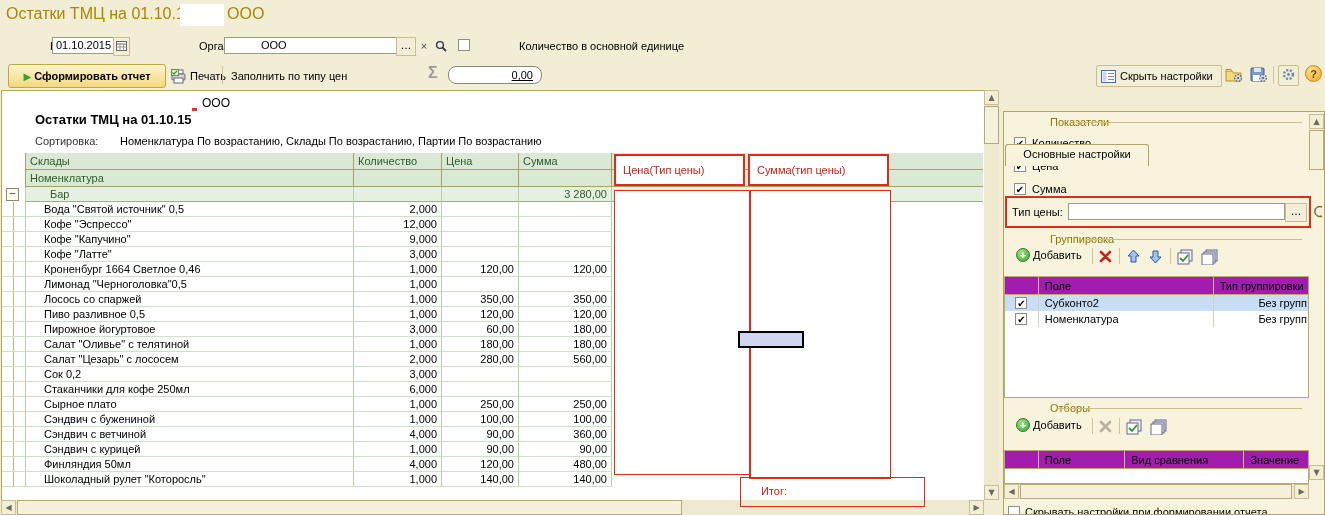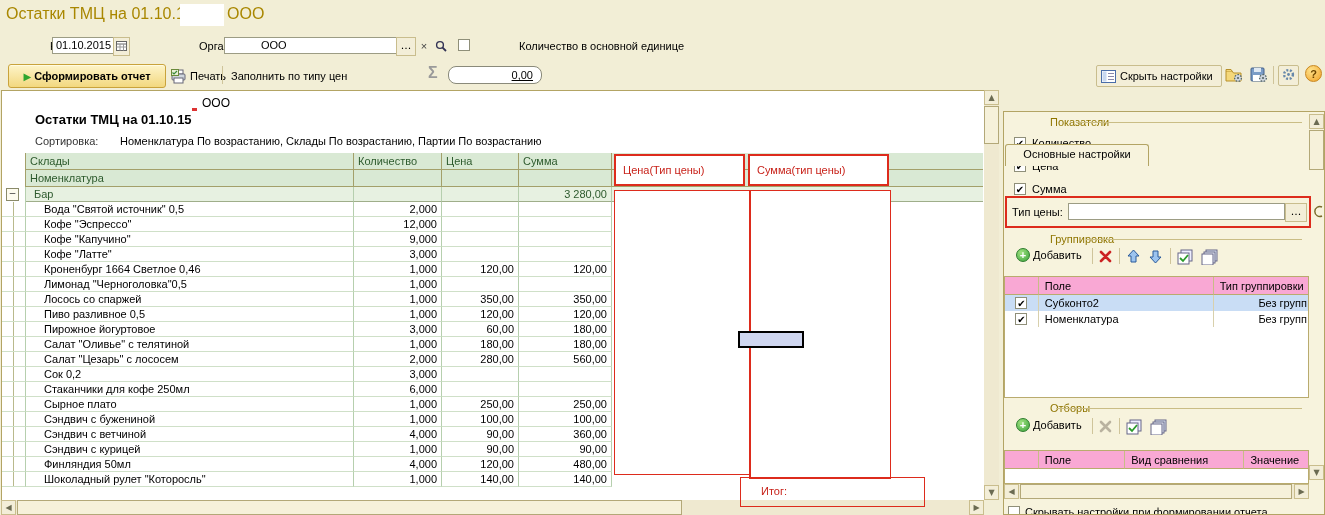--- a/index.html
+++ b/index.html
@@ -54,21 +54,21 @@
   
   .tab{position:absolute;border:1px solid #b3a464;border-bottom:none;border-radius:3px 3px 0 0;
        text-align:center;line-height:19px;}
   .tab.active{background:#f7f3dd;z-index:3;}
   .tab.inactive{background:#ebe4c6;}
   .panel{left:1003px;top:111px;width:322px;height:404px;background:#f7f3dd;border:1px solid #b3a464;
          box-sizing:border-box;overflow:hidden;z-index:2;}
   .legend{color:#8f7500;margin-left:38px;}
   .legend-line{border-top:1px solid #cabd85;}
   .ptable{position:absolute;background:#fff;border:1px solid #b9ab6e;box-sizing:border-box;}
-  .pth{background:#f9a8d4;border-right:1px solid #c8bc86;border-bottom:1px solid #b9ab6e;box-sizing:border-box;
+  .pth{background:#a21caf;border-right:1px solid #c8bc86;border-bottom:1px solid #b9ab6e;box-sizing:border-box;
        height:18px;line-height:18px;padding-left:6px;overflow:hidden;white-space:nowrap;}
   .ptc{border-right:1px solid #d8d0ac;box-sizing:border-box;height:16px;line-height:16px;overflow:hidden;white-space:nowrap;}
   .prow{display:flex;}
   .prow.sel .ptc{background:#c9ddf5;}
   .tbtn{display:inline-flex;align-items:center;gap:3px;}
   .green-plus{width:14px;height:14px;border-radius:50%;background:radial-gradient(circle at 35% 30%,#9fe07f,#3da53d);
               border:1px solid #2c7c2c;color:#fff;font-weight:bold;text-align:center;line-height:13px;font-size:11px;box-sizing:border-box;}
   .help-btn{width:17px;height:17px;border-radius:50%;background:radial-gradient(circle at 35% 30%,#ffe28a,#f0a32a);
             border:1px solid #c8861e;color:#6b4400;font-weight:bold;text-align:center;line-height:16px;font-size:11px;box-sizing:border-box;}
 </style>
@@ -181,21 +181,21 @@
         <div class="rc name">Номенклатура</div>
         <div class="rc w-qty"></div>
         <div class="rc w-price"></div>
         <div class="rc w-sum"></div>
         <div class="rc fil"></div>
       </div>
       <div class="rrow grow">
         <div class="rc gut" style="background:#fff;border-bottom:none;">
           <span class="expander glyph">−</span>
         </div>
-        <div class="rc name" style="padding-left:8px;">Бар</div>
+        <div class="rc name" style="padding-left:24px;">Бар</div>
         <div class="rc w-qty"></div>
         <div class="rc w-price"></div>
         <div class="rc num w-sum">3 280,00</div>
         <div class="rc fil"></div>
       </div>
       <div id="report-rows">
           <div class="rrow drow">
             <div class="rc gut" style="background:#fff;">
               <span class="tline"></span>
             </div>

